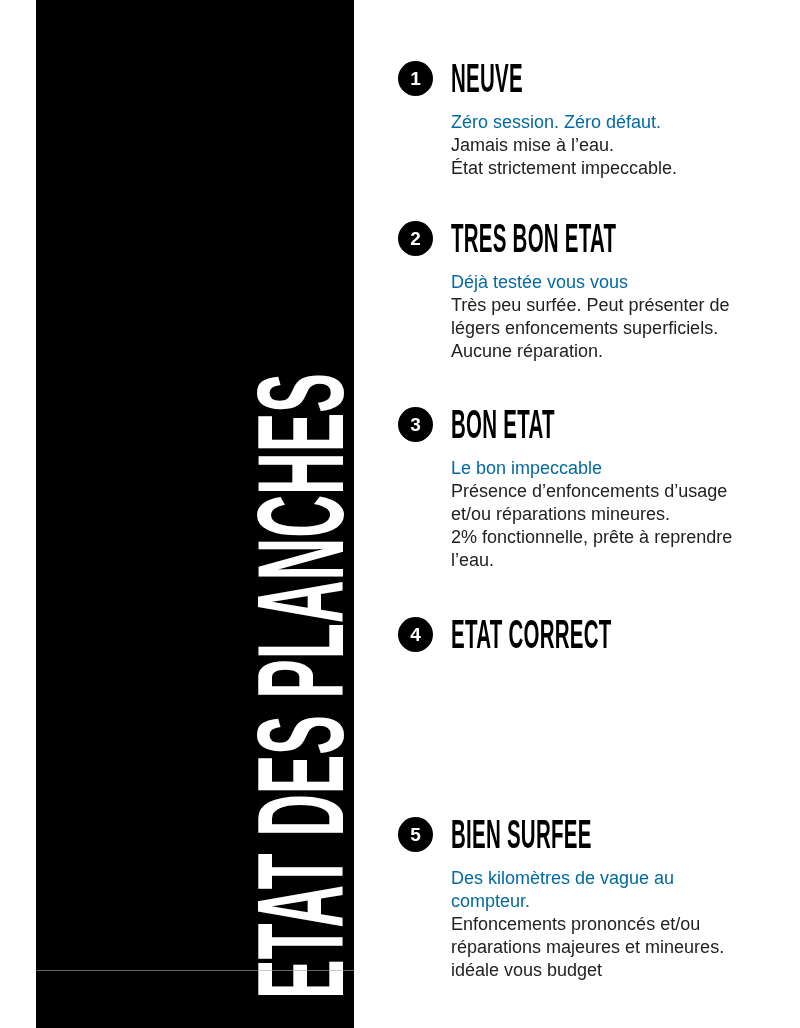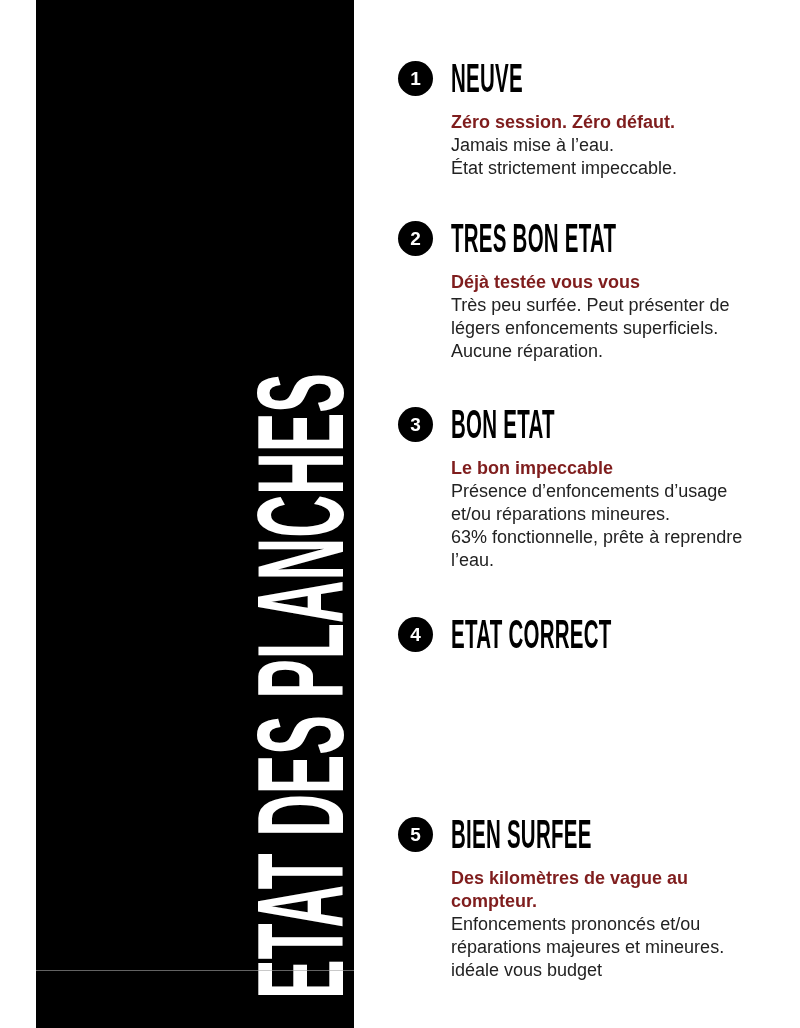--- a/index.html
+++ b/index.html
@@ -80,22 +80,22 @@
     letter-spacing: 0.5px;
   }
   .item-text {
     margin-left: 53px;
     margin-top: 12px;
     font-size: 18px;
     line-height: 23px;
     color: #222222;
   }
   .item-subtitle {
-    font-weight: 700;
-    color: #7f1d1d;
+    font-weight: 400;
+    color: #0369a1;
     white-space: pre-line;
   }
   .item-desc {
     white-space: pre-line;
   }
 </style>
 </head>
 <body>
 
 <div class="page">
@@ -132,21 +132,21 @@
 
   <div class="item" style="top:404px;">
     <div class="item-head">
       <div class="num-badge">3</div>
       <div class="item-title">BON ETAT</div>
     </div>
     <div class="item-text">
       <div class="item-subtitle">Le bon impeccable</div>
       <div class="item-desc">Présence d’enfoncements d’usage
 et/ou réparations mineures.
-63% fonctionnelle, prête à reprendre
+2% fonctionnelle, prête à reprendre
 l’eau.</div>
     </div>
   </div>
 
   <div class="item" style="top:614px;">
     <div class="item-head">
       <div class="num-badge">4</div>
       <div class="item-title">ETAT CORRECT</div>
     </div>
     <div class="item-text">

